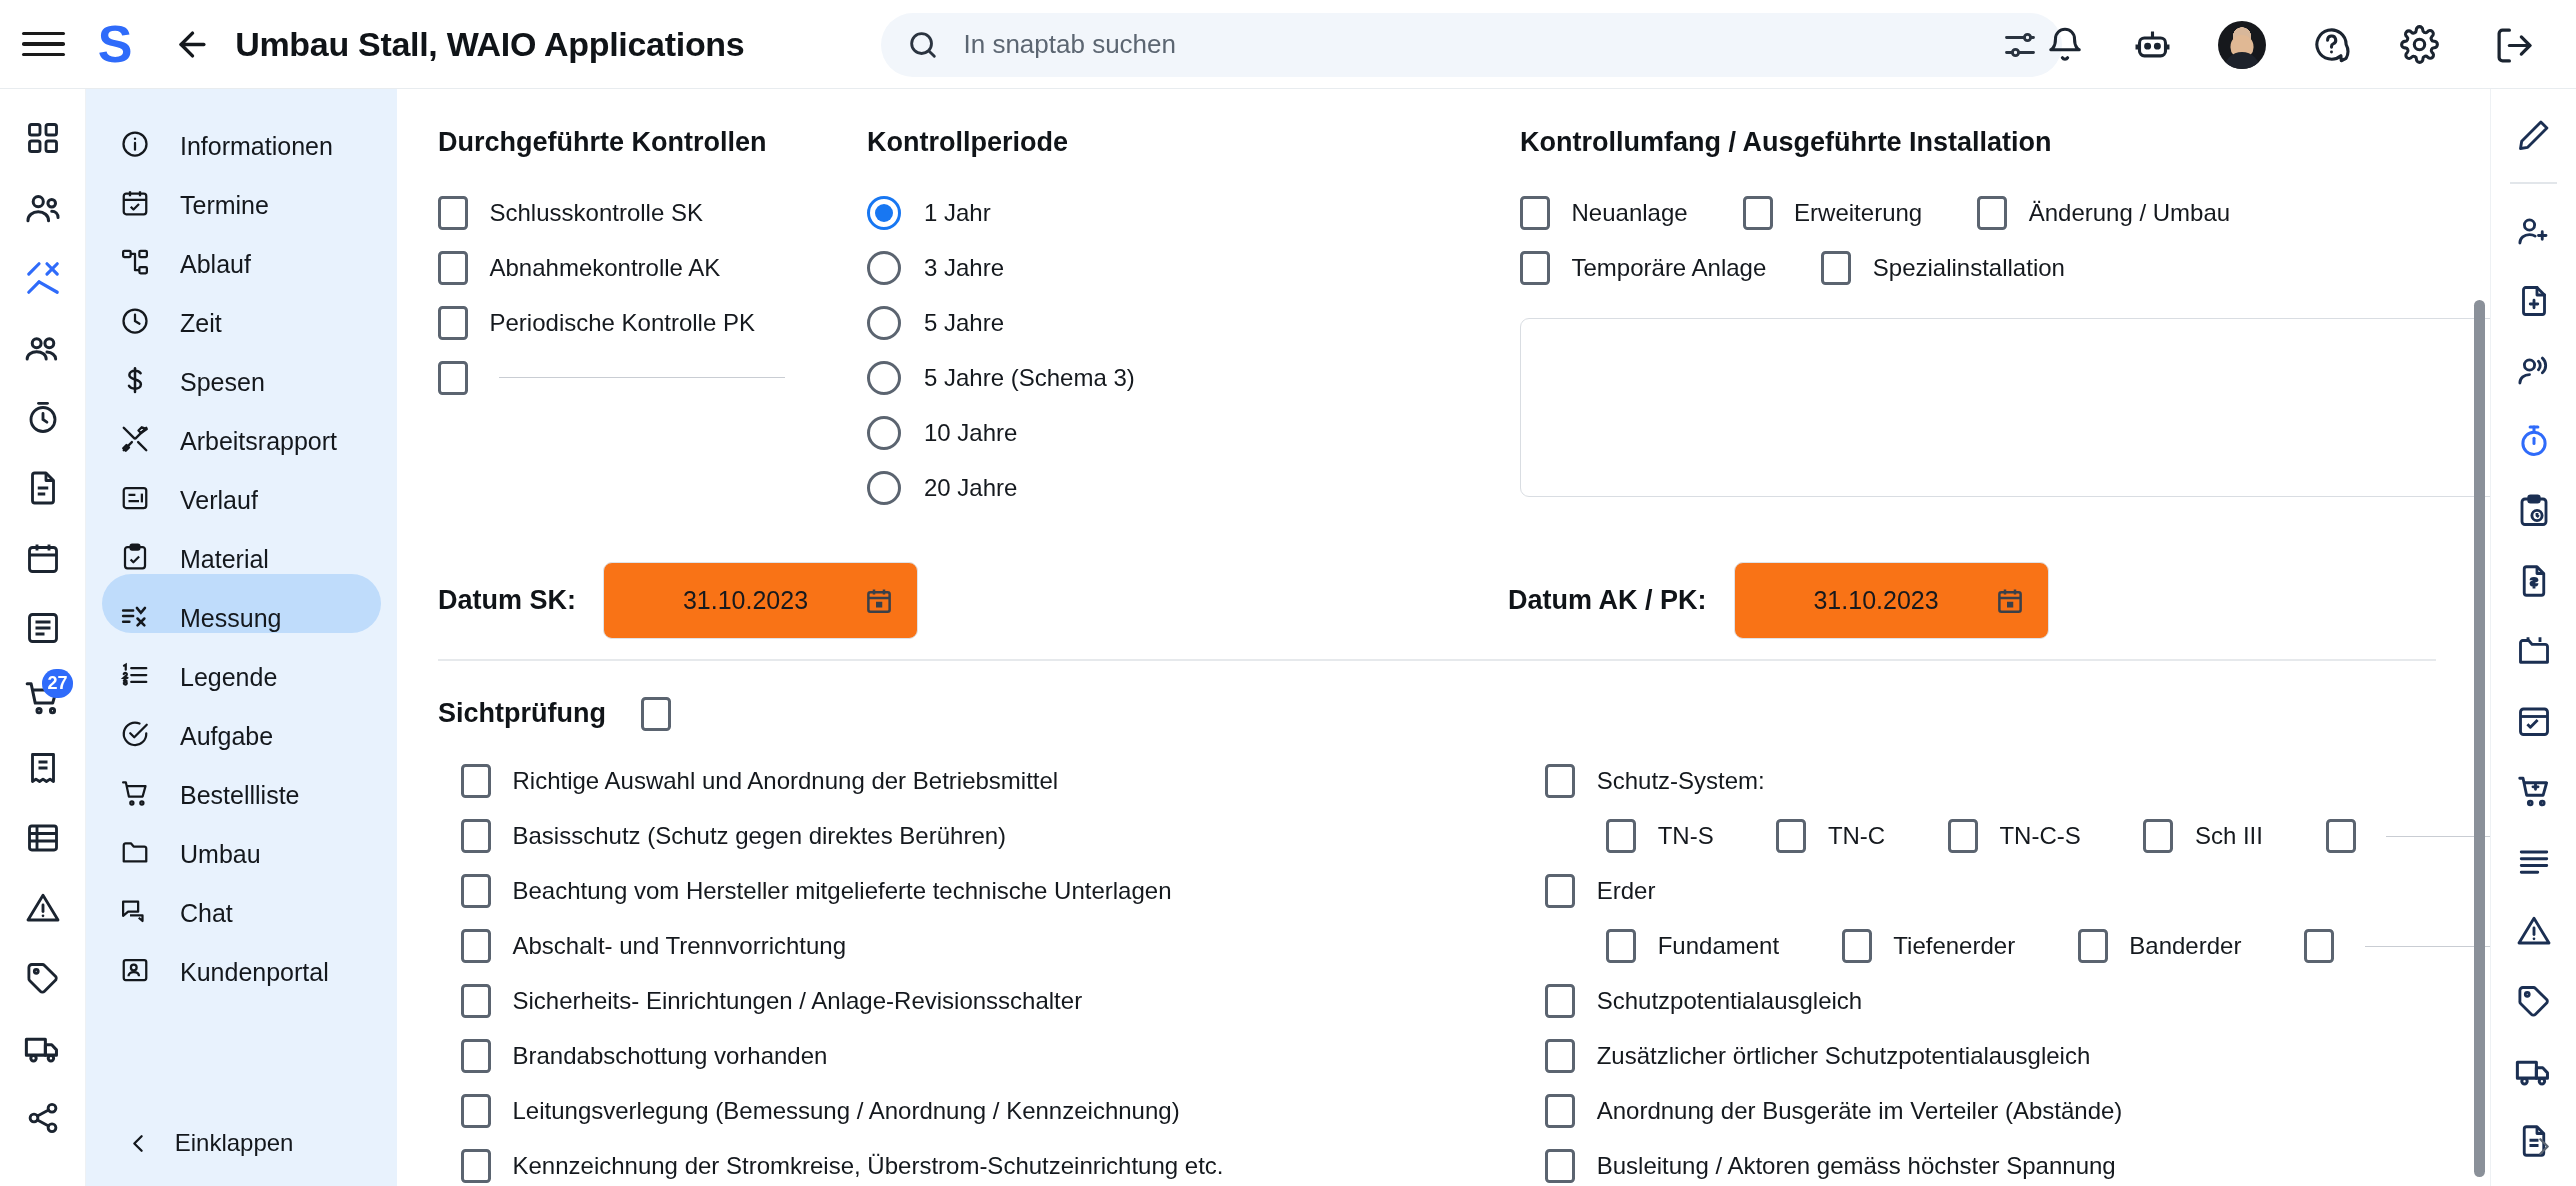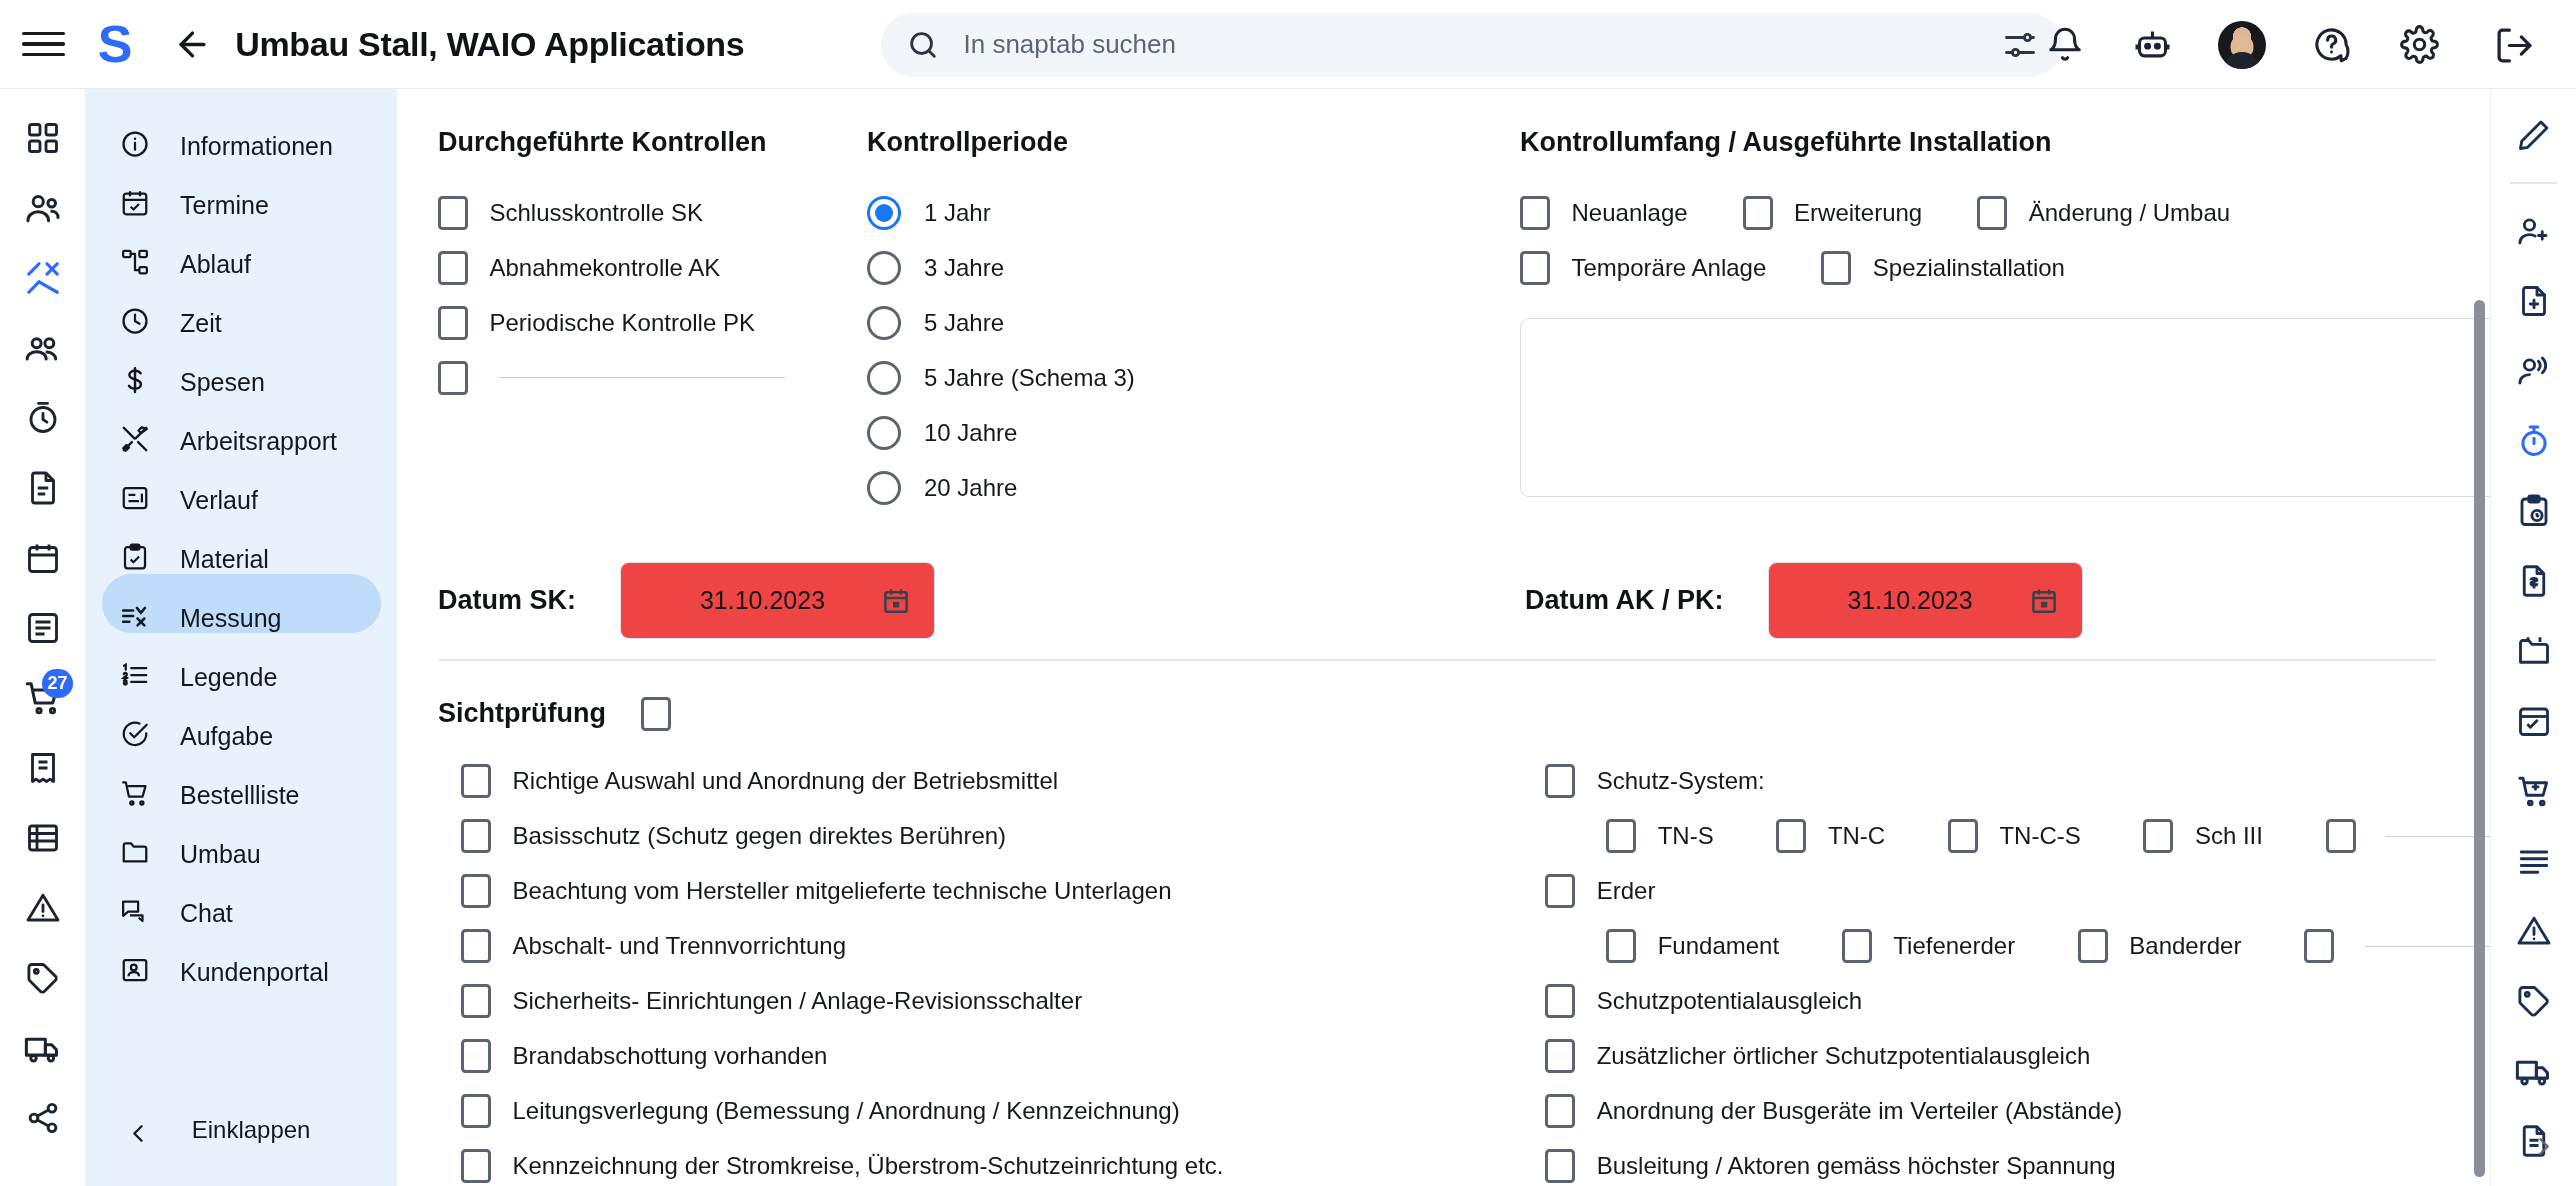--- a/index.html
+++ b/index.html
@@ -88,21 +88,21 @@
   .nav-item {
     display: flex; align-items: flex-end; gap: 28px;
     height: 59px; margin: 0 16px; padding: 0 16px;
     border-radius: 29.5px; cursor: pointer; color: #1b1f24;
   }
   .nav-item.active { background: #bfdcfb; }
   .nav-ico { width: 34px; height: 34px; flex:0 0 34px; display:flex; align-items:center; justify-content:center; }
   .nav-label { font-size: 25px; color: #14181d; white-space: nowrap; }
   .collapse {
     position:absolute; bottom: 16px; left: 16px; right: 0;
-    display: flex; align-items: flex-start; gap: 36px; height: 54px; padding: 0 19.7px; cursor:pointer;
+    display: flex; align-items: center; gap: 19px; height: 54px; padding: 0 19.7px; cursor:pointer;
   }
   .collapse .nav-label { font-size: 24px; }
 
   
   .main { flex: 1 1 auto; background:#fff; overflow: hidden; position: relative; padding: 0 0 0 0; }
   .main-inner { padding: 0 54px 0 41px; }
 
   .sec-row { display: flex; padding-top: 38px; }
   .col-kontrollen { width: 429px; flex: 0 0 429px; }
   .col-periode { width: 653px; flex: 0 0 653px; }
@@ -131,22 +131,22 @@
 
   .notes-box {
     margin-top: 23px; height: 179px; width: 1051px;
     border: 1.8px solid #d9dde2; border-radius: 9px; background:#fff;
   }
 
   
   .date-row { display: flex; align-items: center; padding-top: 47px; padding-bottom: 20px; }
   .date-label { font-size: 27px; font-weight: 700; color:#101418; white-space: nowrap; }
   .date-field {
-    margin-left: 44px; width: 315px; height: 77px;
-    border: 1.8px solid #dfe3e8; border-radius: 9px; background:#ef4444;
+    margin-left: 27px; width: 315px; height: 77px;
+    border: 1.8px solid #dfe3e8; border-radius: 9px; background:#f97316;
     display:flex; align-items:center; justify-content:space-between; padding: 0 23px; cursor:pointer;
   }
   .date-val { font-size: 25px; color: #17191d; flex:1 1 auto; text-align:center; }
   .date-sp { width: 590px; }
 
   .divider { height: 1.8px; background: #e6e9ec; margin: 0 0 0 0; }
 
   
   .sicht-head { display:flex; align-items:center; gap: 35px; padding-top: 36px; padding-bottom: 10.7px;}
   .sicht-title { font-size: 27px; font-weight: 700; color:#101418; }

